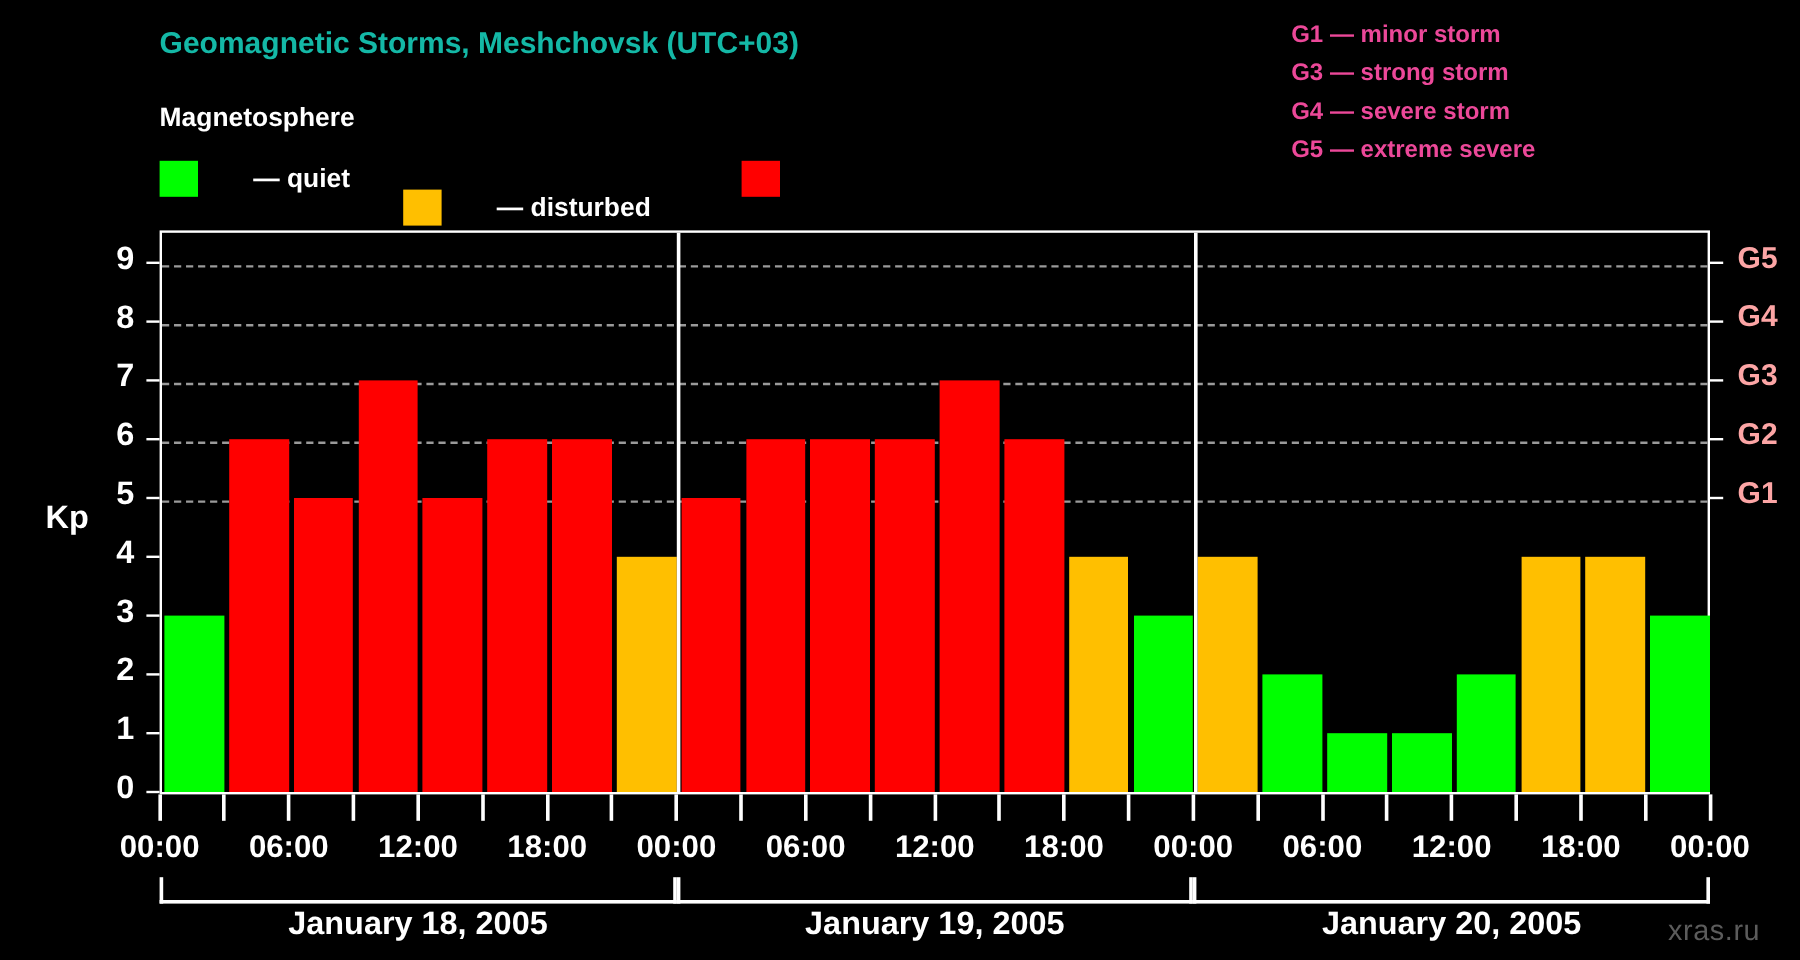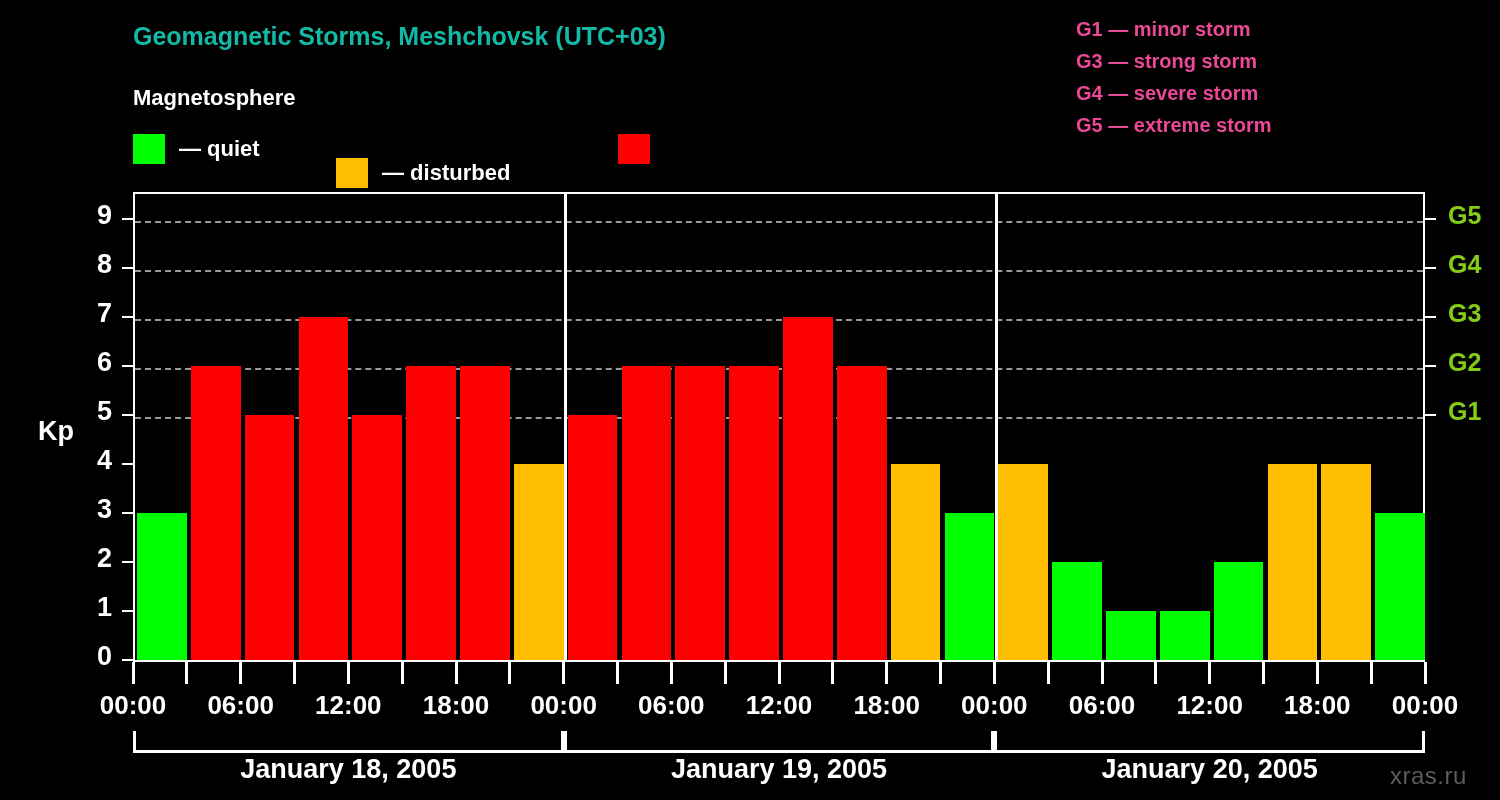--- a/index.html
+++ b/index.html
@@ -16,21 +16,21 @@
     font-size:25px;font-weight:bold;color:#14b8a6;white-space:nowrap;
   }
   #legend-heading{
     position:absolute;left:133px;top:85px;
     font-size:22px;font-weight:bold;color:#fff;white-space:nowrap;
   }
   #legend-row{
     position:absolute;left:133px;top:133px;
     display:flex;align-items:center;height:32px;
   }
-  .legend-entry{display:flex;align-items:center;height:32px;}
+  .legend-entry{display:flex;align-items:center;height:32px;gap:32px;}
   .legend-swatch{width:32px;height:30px;display:block;}
   .legend-text{
     font-size:22px;font-weight:bold;color:#fff;
     margin-left:14px;white-space:nowrap;
   }
 
   #g-scale{
     position:absolute;left:1076px;top:13px;
     display:flex;flex-direction:column;
   }
@@ -65,21 +65,21 @@
     position:absolute;left:122px;width:11px;height:2px;background:#fff;
   }
   #y-axis-title{
     position:absolute;left:38px;top:416px;
     font-size:27px;font-weight:bold;color:#fff;
   }
 
   
   .g-tick-label{
     position:absolute;left:1448px;
-    font-size:25px;font-weight:bold;color:#84cc16;white-space:nowrap;
+    font-size:25px;font-weight:bold;color:#fca5a5;white-space:nowrap;
   }
   .g-tick-mark{
     position:absolute;left:1425px;width:11px;height:2px;background:#fff;
   }
 
   
   .x-tick{
     position:absolute;top:662px;width:3px;height:22px;background:#fff;
   }
   .x-tick-label{
@@ -128,21 +128,21 @@
       </div>
       <div class="legend-entry" style="position: absolute; left: 485px;">
         <span class="legend-swatch" style="background: rgb(255, 0, 0);"></span>
       </div>
     </div>
 
   <div id="g-scale">
       <div class="g-line">G1 — minor storm</div>
       <div class="g-line">G3 — strong storm</div>
       <div class="g-line">G4 — severe storm</div>
-      <div class="g-line">G5 — extreme storm</div>
+      <div class="g-line">G5 — extreme severe</div>
     </div>
 
   <div id="y-axis-title">Kp</div>
 
   <div id="plot-frame">
     <div class="bars-layer" id="gridlines-layer">
         <div class="gridline" style="top: 222.737px;"></div>
         <div class="gridline" style="top: 173.684px;"></div>
         <div class="gridline" style="top: 124.632px;"></div>
         <div class="gridline" style="top: 75.5789px;"></div>

